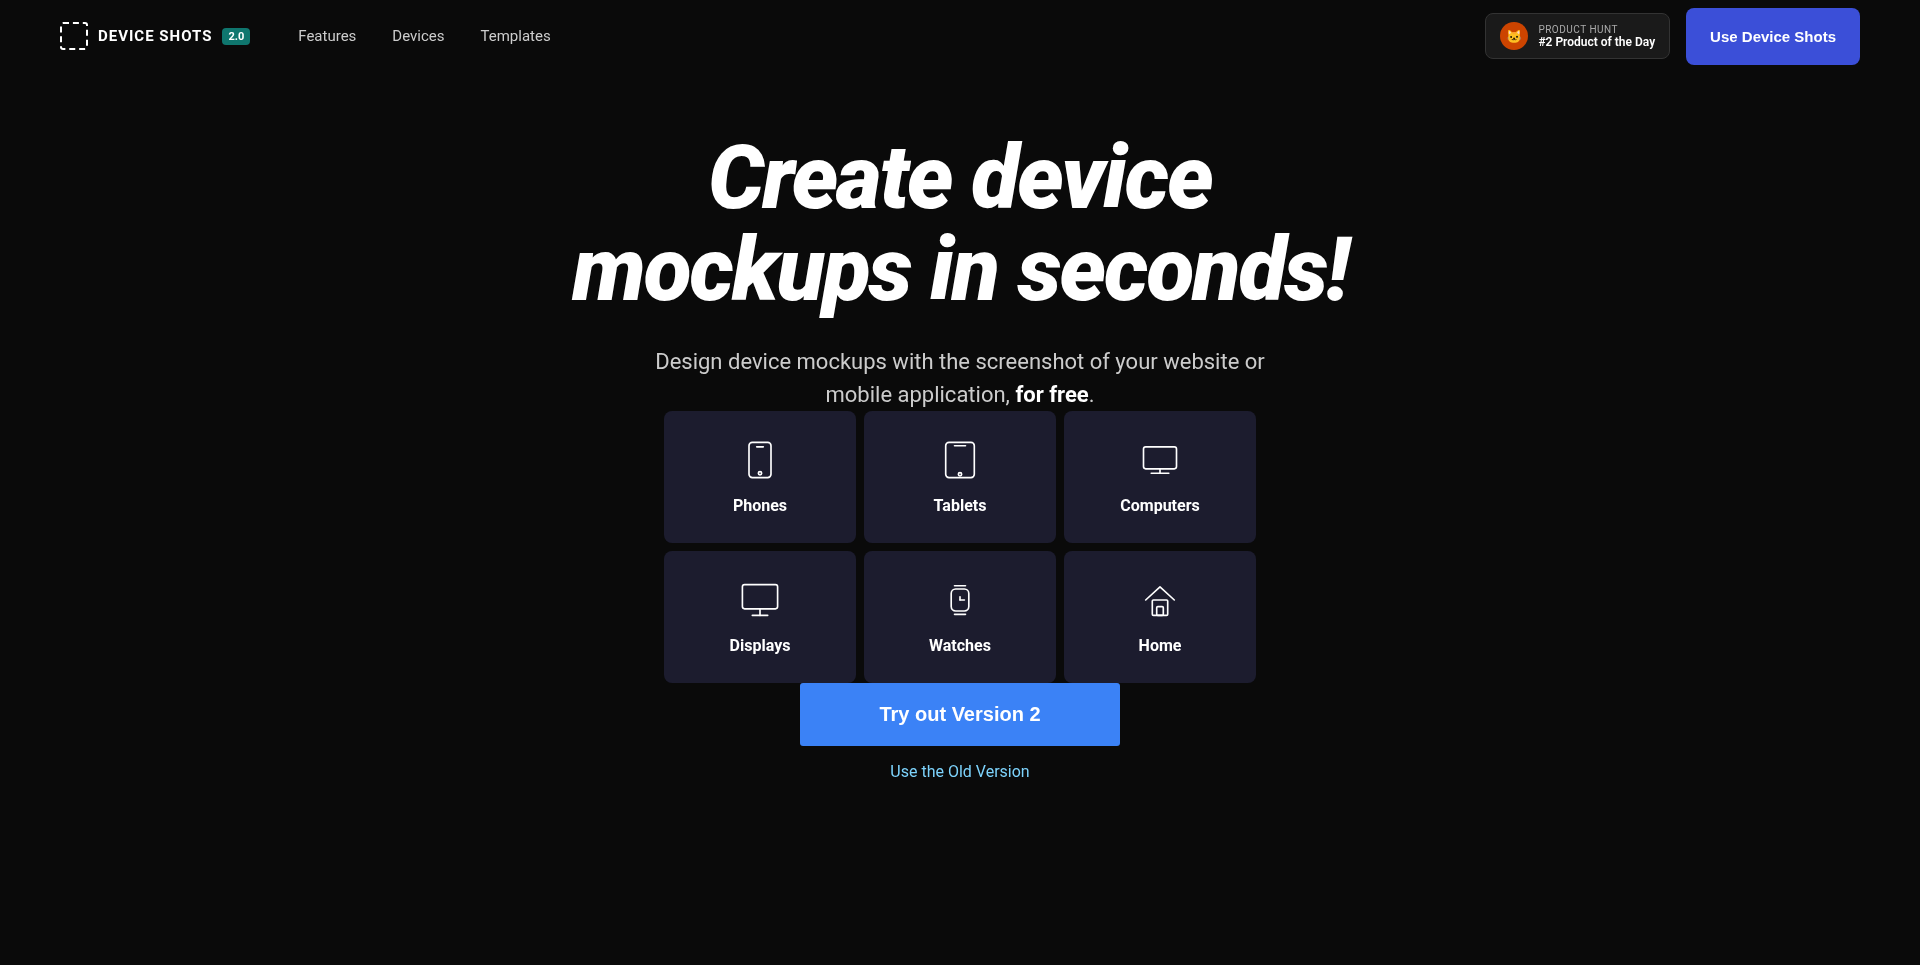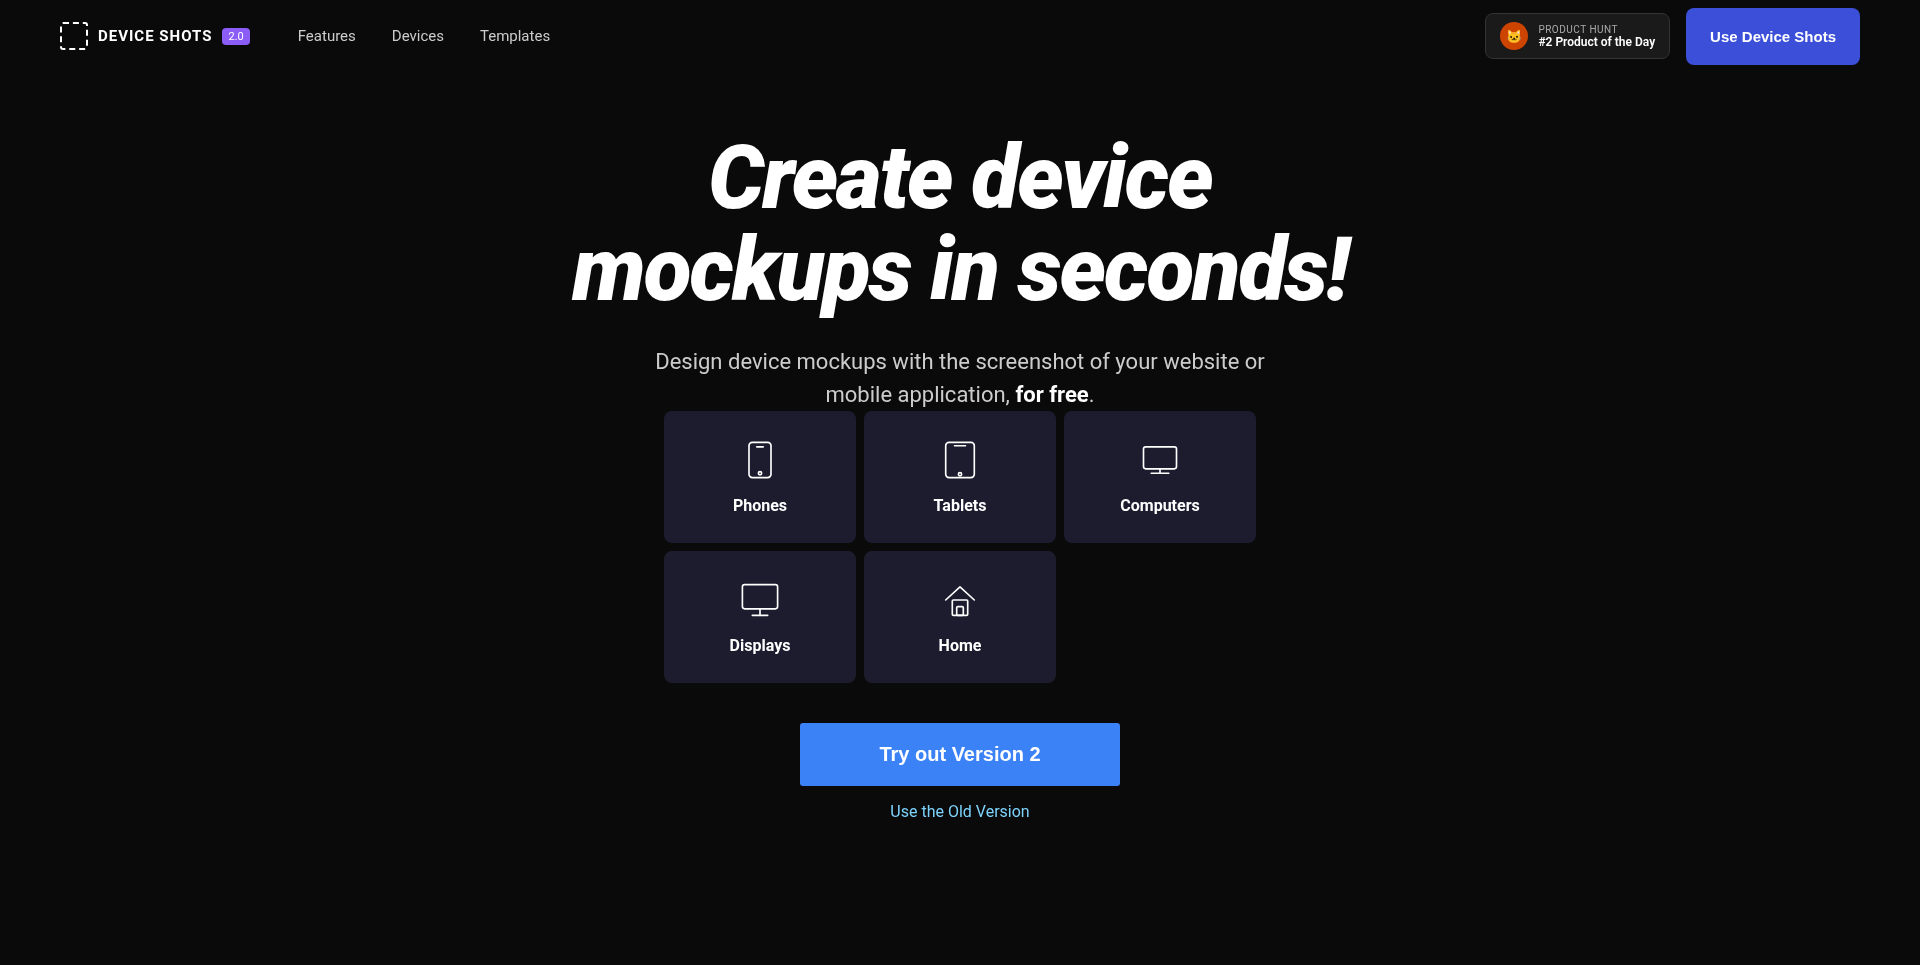--- a/index.html
+++ b/index.html
@@ -42,24 +42,24 @@
 
     .nav-logo-text {
       font-size: 15px;
       font-weight: 700;
       letter-spacing: 1px;
       color: #ffffff;
       text-transform: uppercase;
     }
 
     .nav-badge {
-      background-color: #8b5cf6;
+      background-color: #0f766e;
       color: #ffffff;
       font-size: 11px;
-      font-weight: 400;
+      font-weight: 700;
       padding: 2px 6px;
       border-radius: 4px;
     }
 
     .nav-links {
       display: flex;
       align-items: center;
       gap: 36px;
       flex: 1;
     }
@@ -163,21 +163,20 @@
       color: #ffffff;
       font-weight: 700;
     }
 
     
     .device-grid {
       display: grid;
       grid-template-columns: repeat(3, 192px);
       grid-template-rows: repeat(2, 132px);
       gap: 8px;
-      margin-bottom: 40px;
     }
 
     .device-card {
       background-color: #1c1c2e;
       border-radius: 8px;
       display: flex;
       flex-direction: column;
       align-items: center;
       justify-content: center;
       gap: 14px;
@@ -312,20 +311,32 @@
       <div class="device-icon">
         <svg viewBox="0 0 40 40">
           <rect x="4" y="6" width="32" height="22" rx="2" ry="2"></rect>
           <line x1="13" y1="34" x2="27" y2="34"></line>
           <line x1="20" y1="28" x2="20" y2="34"></line>
         </svg>
       </div>
       <span class="device-label">Displays</span>
     </div>
 
+    <div class="device-card">
+      <div class="device-icon">
+        <svg viewBox="0 0 40 40">
+          <rect x="12" y="10" width="16" height="20" rx="4" ry="4"></rect>
+          <line x1="15" y1="7" x2="25" y2="7"></line>
+          <line x1="15" y1="33" x2="25" y2="33"></line>
+          <line x1="20" y1="17" x2="20" y2="20"></line>
+          <line x1="20" y1="20" x2="24" y2="20"></line>
+        </svg>
+      </div>
+      <span class="device-label">Watches</span>
+    </div>
 
     <div class="device-card">
       <div class="device-icon">
         <svg viewBox="0 0 40 40">
           <polyline points="7,20 20,8 33,20"></polyline>
           <rect x="13" y="20" width="14" height="14" rx="1"></rect>
           <rect x="17" y="26" width="6" height="8" rx="1"></rect>
         </svg>
       </div>
       <span class="device-label">Home</span>

